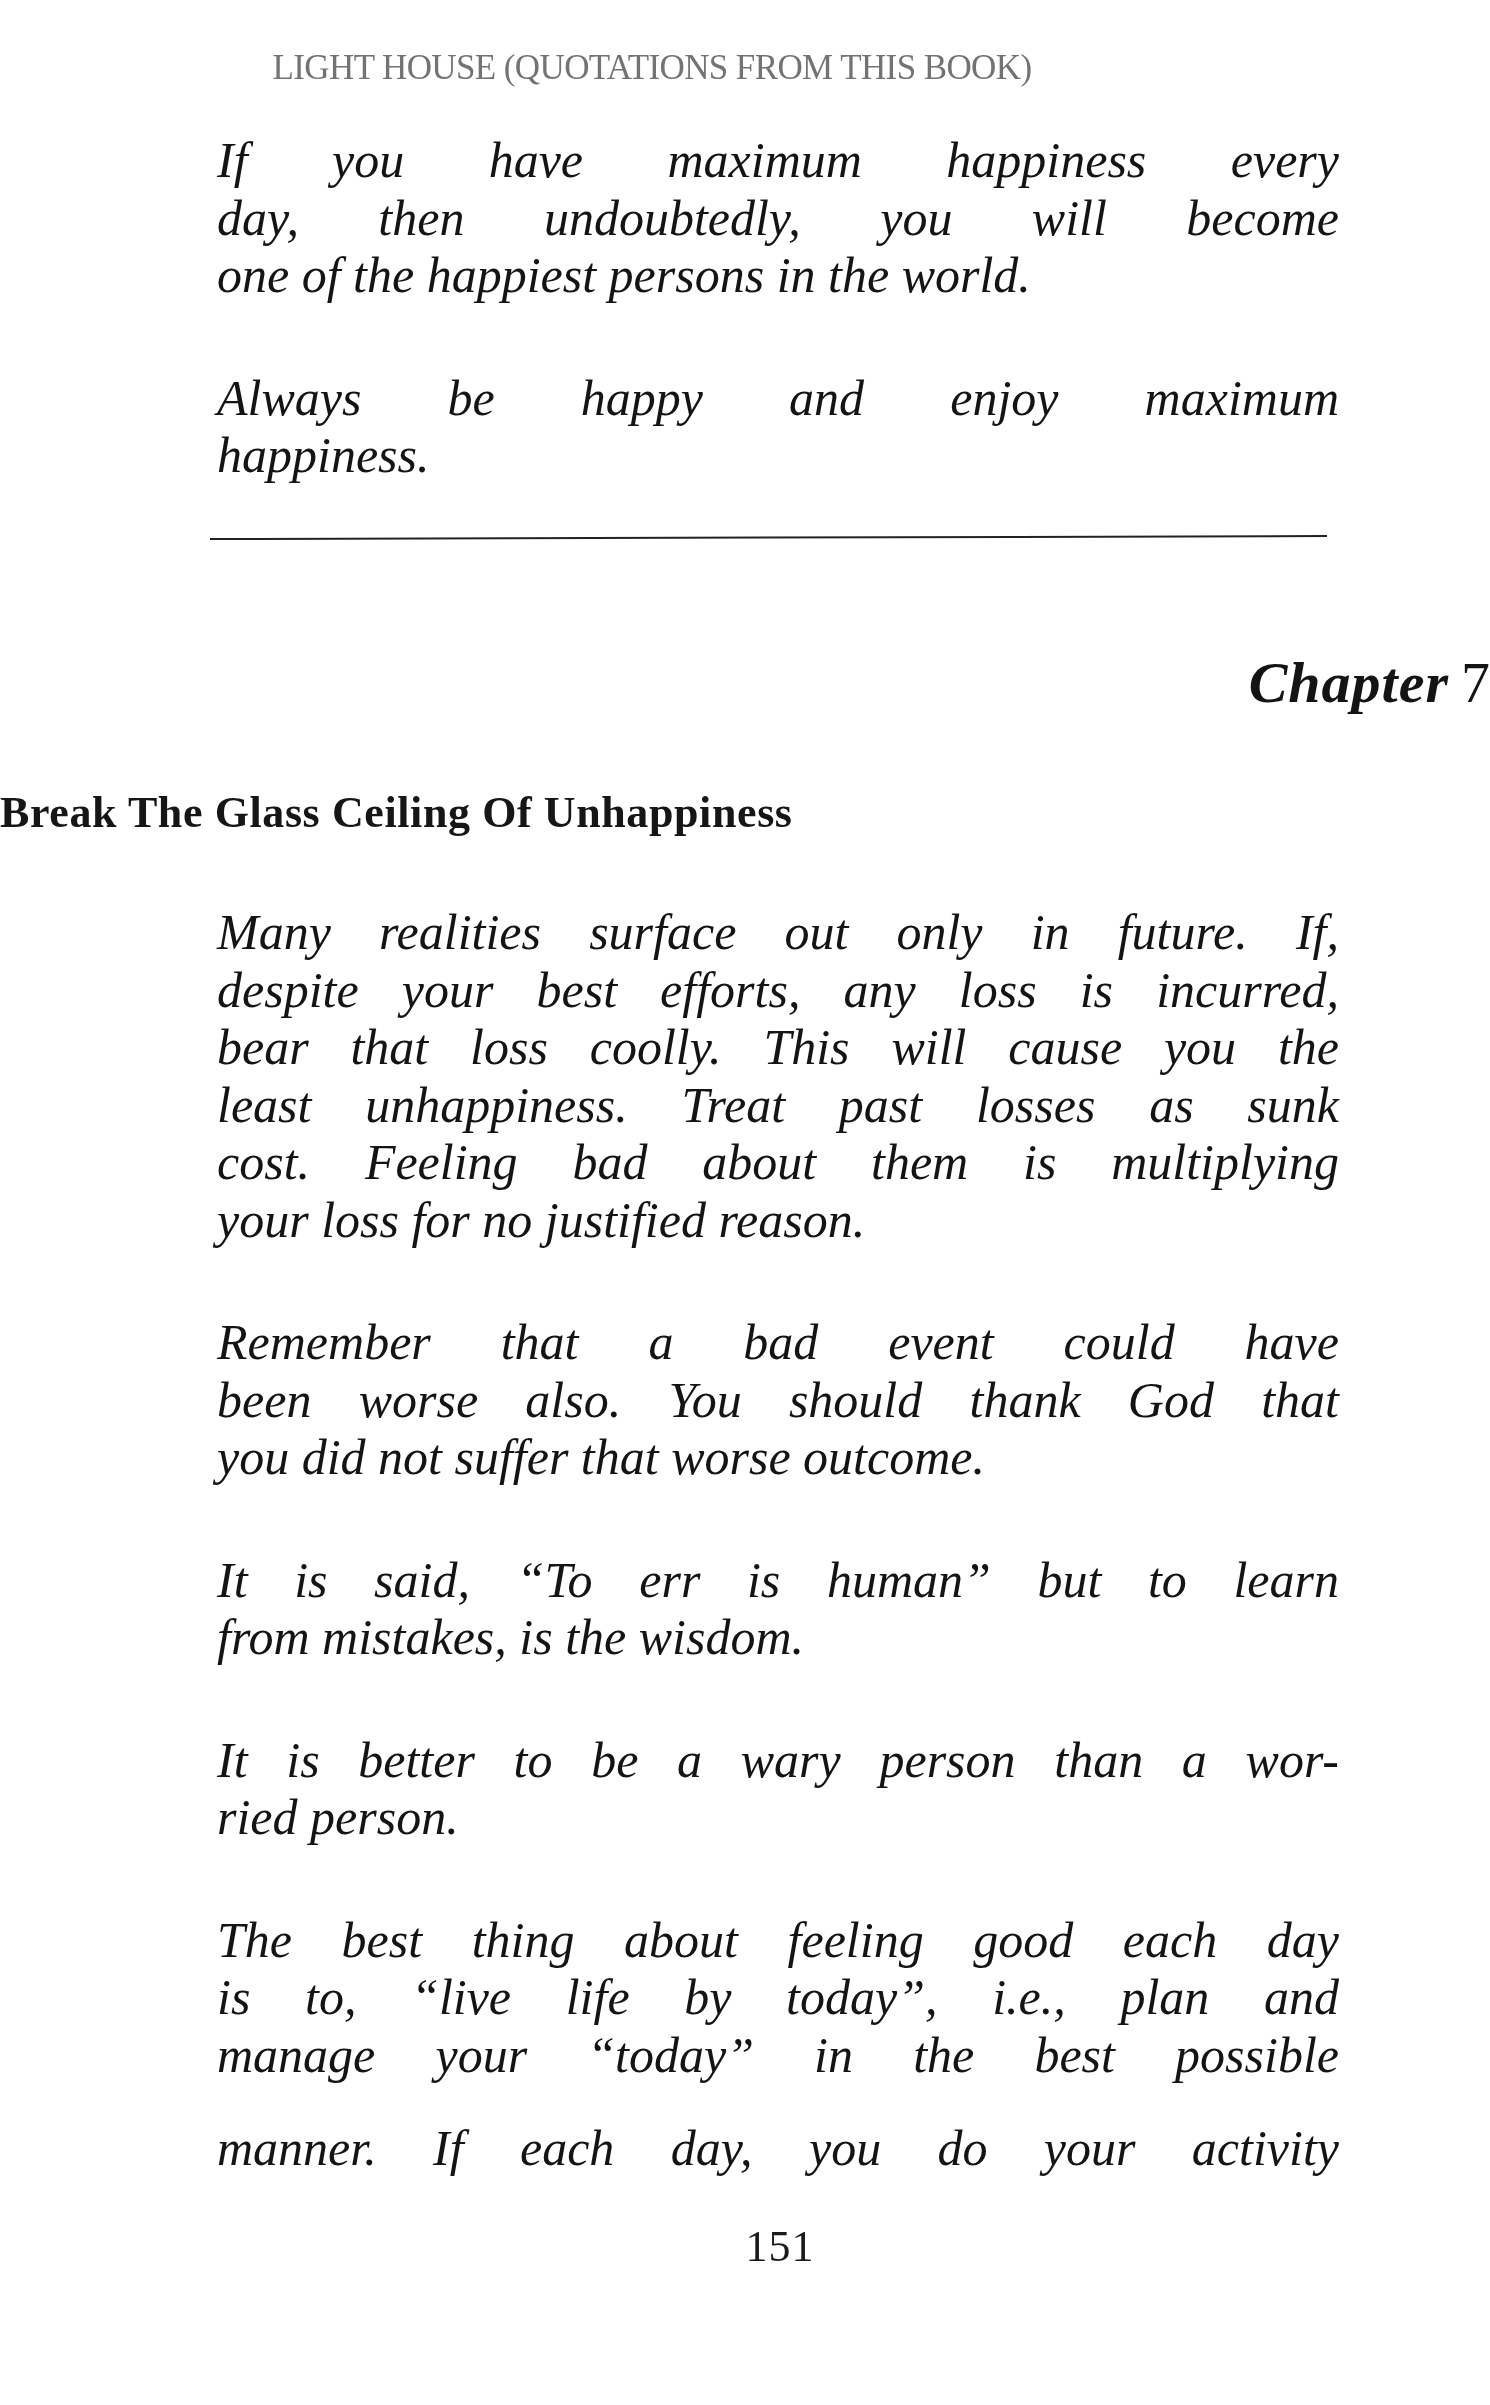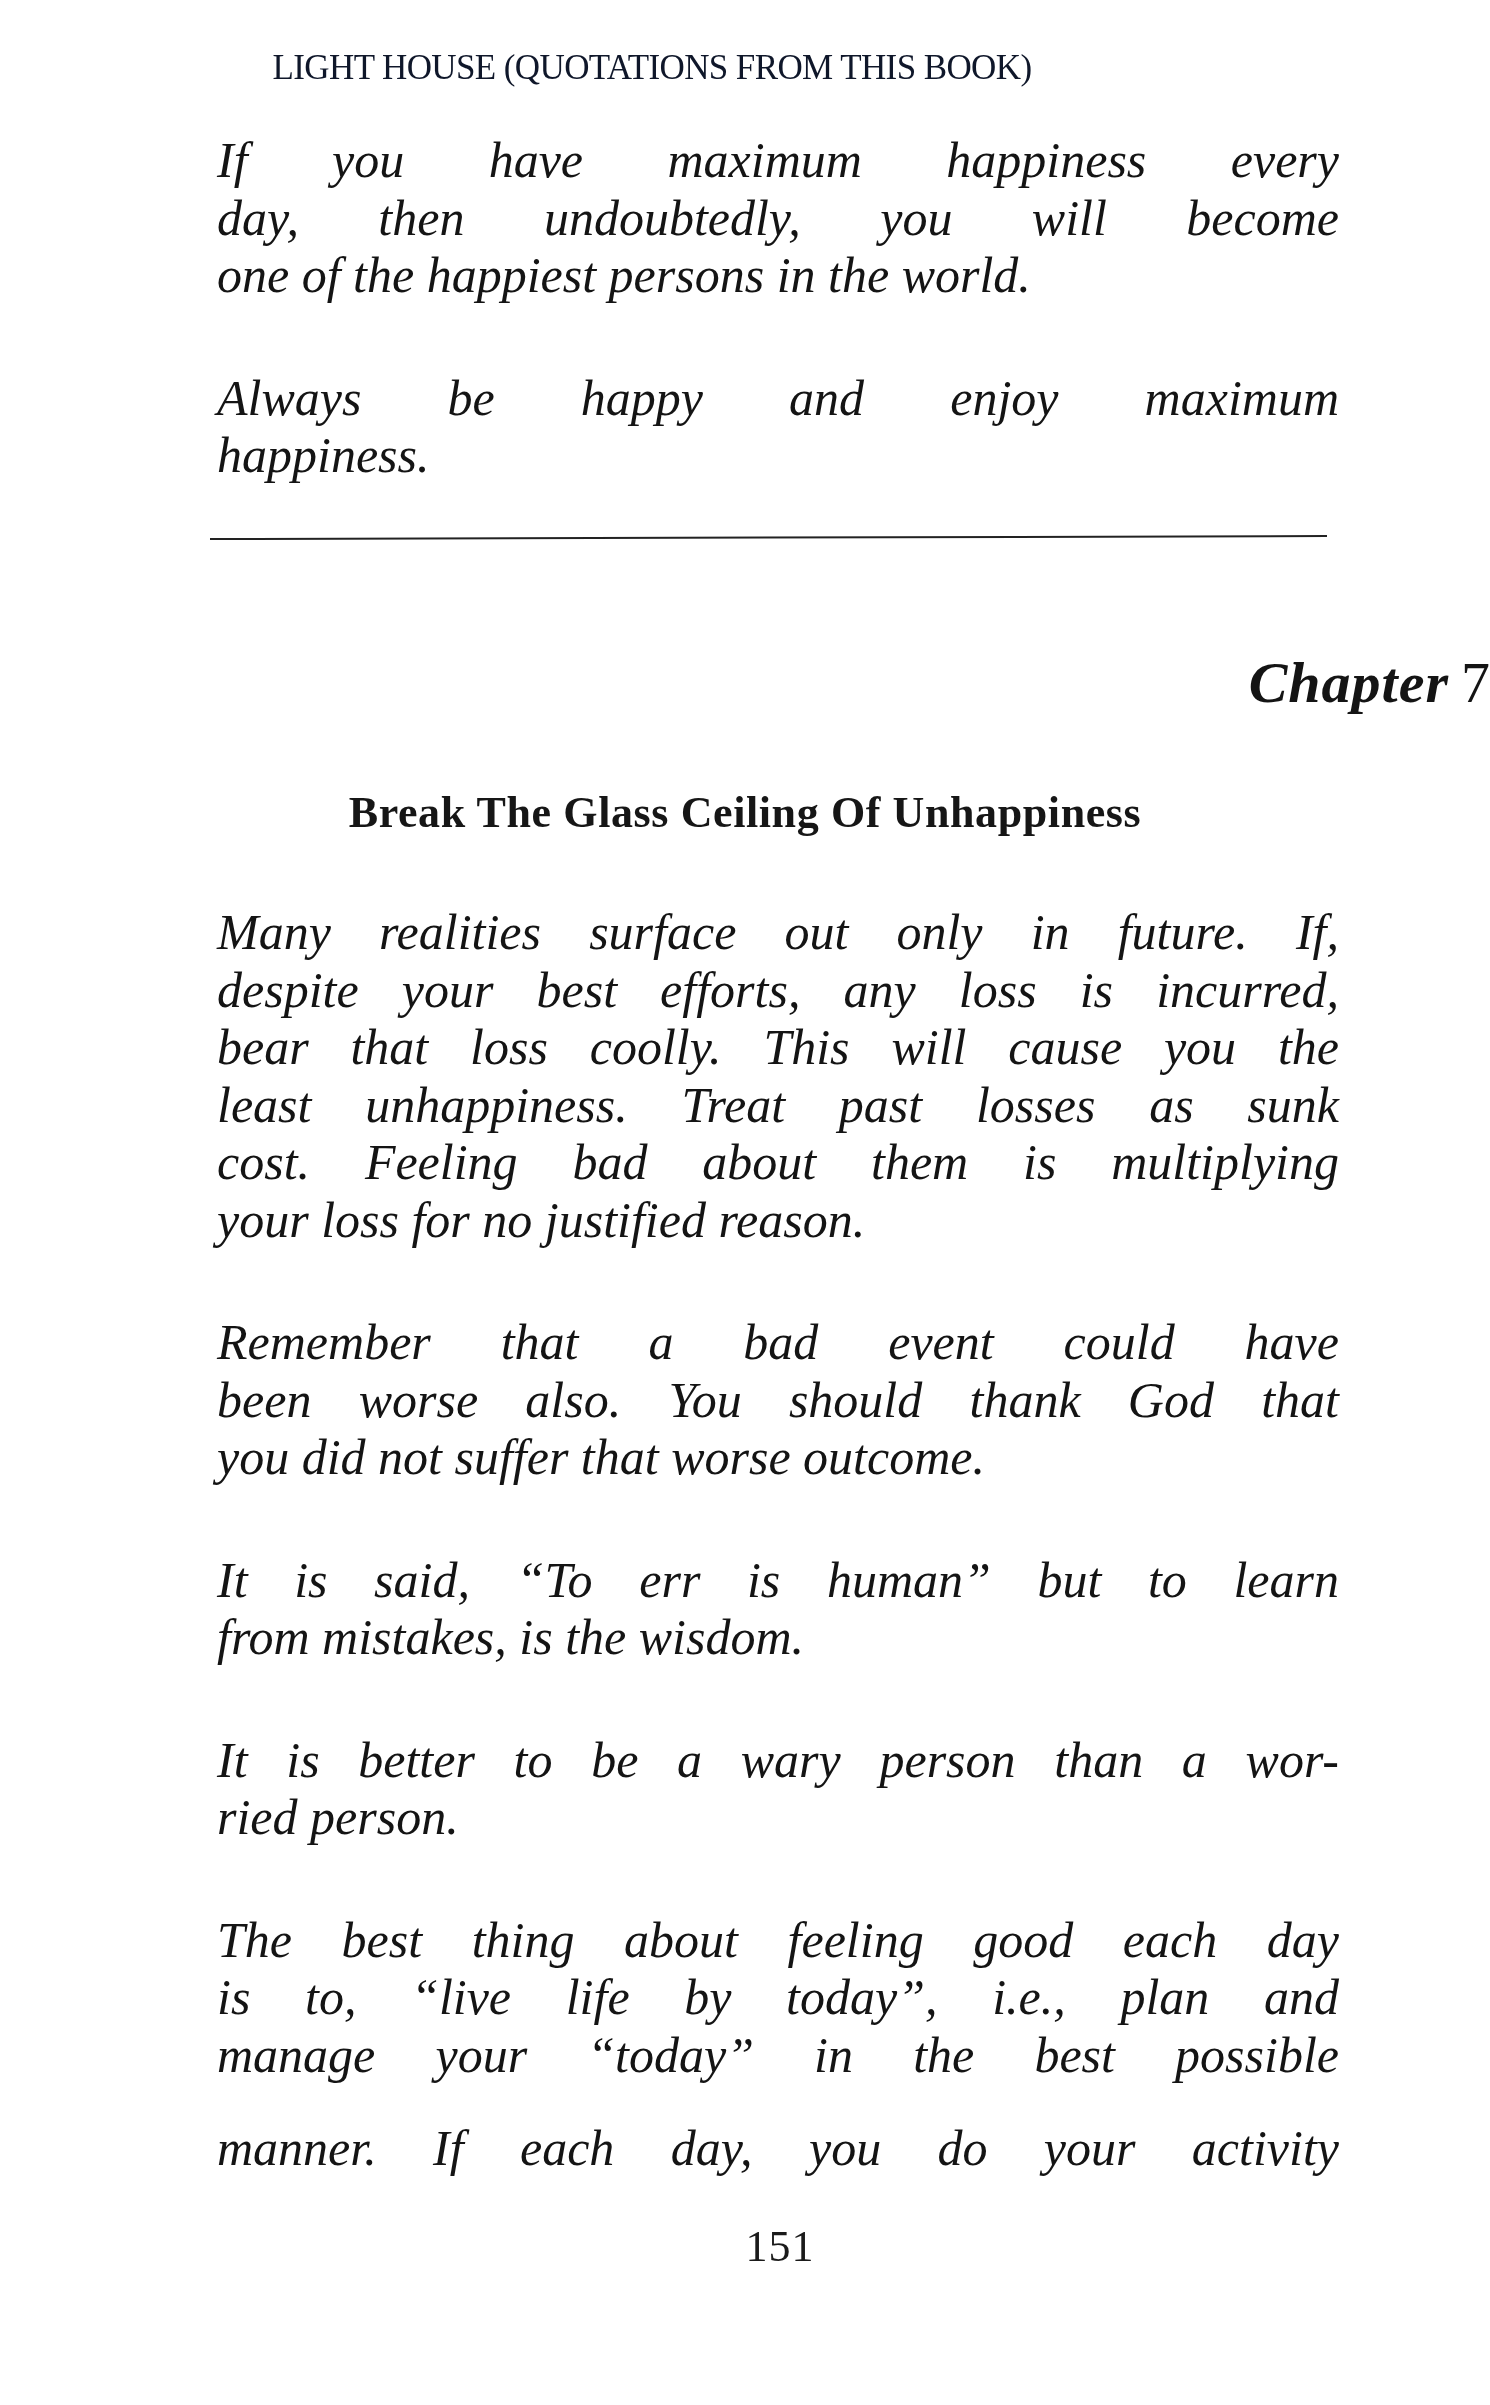--- a/index.html
+++ b/index.html
@@ -17,21 +17,21 @@
     }
     .running-header {
       position: absolute;
       top: 46px;
       left: 0;
       width: 1304px;
       text-align: center;
       font-size: 35px;
       line-height: 44px;
       letter-spacing: -0.6px;
-      color: #0f172a;
+      color: #737373;
       white-space: nowrap;
     }
     .quote-block {
       position: absolute;
       left: 217px;
       width: 1122px;
     }
     .para {
       margin: 0 0 65px 0;
     }
@@ -81,21 +81,20 @@
     .chapter-title .num {
       font-style: normal;
       font-weight: normal;
       margin-left: 12px;
     }
     .chapter-subtitle {
       position: absolute;
       top: 786px;
       left: 0;
       width: 1490px;
-      text-align: center;
       font-size: 44px;
       line-height: 54px;
       font-weight: bold;
       white-space: nowrap;
       letter-spacing: 0.6px;
       color: #161616;
     }
     .page-number {
       position: absolute;
       top: 2222px;

